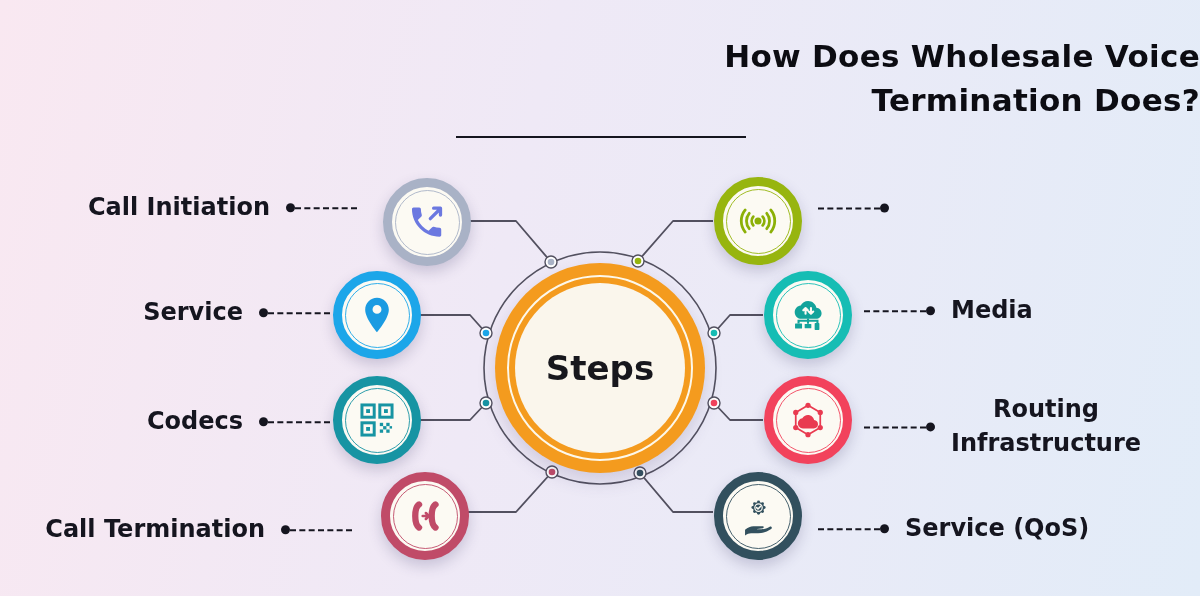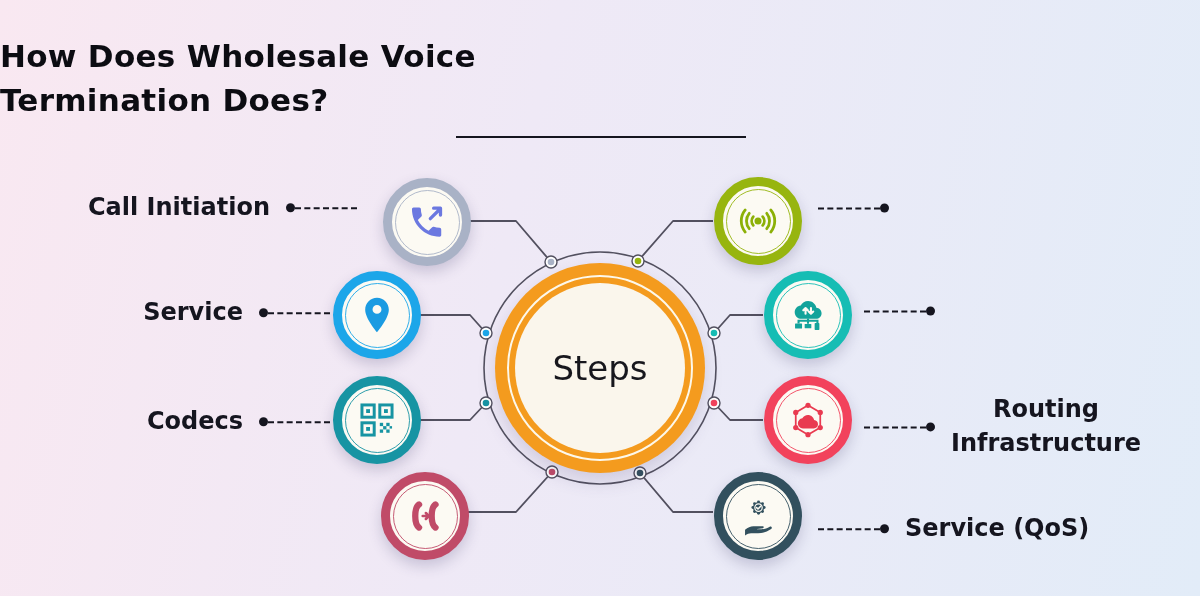--- a/index.html
+++ b/index.html
@@ -4,21 +4,21 @@
 <style>
   html,body{margin:0;padding:0;}
   .stage{
     position:relative; width:1200px; height:596px; overflow:hidden;
     background:linear-gradient(103deg, var(--bg1,#f9e8f1) 0%, #efe9f6 42%, var(--bg2,#e3ecf8) 100%);
     font-family:"DejaVu Sans","Liberation Sans",sans-serif;
     color:var(--txt,#15151f);
   }
   .title{
     position:absolute; top:34px; left:0; width:100%;
-    text-align:left; font-size:31px; font-weight:800; line-height:1.42;
+    text-align:right; font-size:31px; font-weight:800; line-height:1.42;
     color:#0c0c12; letter-spacing:.3px;
   }
   .title-underline{
     position:absolute; top:136px; left:456px; width:290px; height:2px;
     background:var(--txt,#15151f);
   }
   svg.wires{position:absolute; left:0; top:0;}
   .orbit{fill:none; stroke:var(--wire,#52505f); stroke-width:1.6;}
   .wire{fill:none; stroke:var(--wire,#52505f); stroke-width:1.8; stroke-linejoin:round;}
   .dot-outer{stroke:var(--wire,#52505f); stroke-width:1.4; fill:#ffffff;}
@@ -30,21 +30,21 @@
     box-shadow:0 8px 18px rgba(70,60,110,.18);
   }
   .center::before{
     content:""; position:absolute; inset:12px; border-radius:50%;
     border:2px solid #fdf8ea;
   }
   .center-inner{
     width:170px; height:170px; border-radius:50%; background:var(--centerfill,#faf6ec);
     display:flex; align-items:center; justify-content:center;
   }
-  .center-label{font-size:34px; font-weight:400; color:#17171d;}
+  .center-label{font-size:34px; font-weight:700; color:#17171d;}
   .node{
     position:absolute; width:88px; height:88px; box-sizing:border-box;
     border-radius:50%; border:9px solid var(--c,#999); background:#fcfaf3;
     display:flex; align-items:center; justify-content:center;
     box-shadow:0 6px 14px rgba(60,55,105,.22);
   }
   .node::after{
     content:""; position:absolute; inset:2.5px; border-radius:50%;
     border:1.5px solid var(--c,#999); opacity:.9;
   }
@@ -251,34 +251,42 @@
   </div>
 
   <div class="row row-left" style="top:422px;right:870px">
     <div class="ltext">Codecs</div>
     <span class="conn">
       <span class="bullet"></span>
       <span class="dashes"></span>
     </span>
   </div>
 
+  <div class="row row-left" style="top:530px;right:848px">
+    <div class="ltext">Call Termination</div>
+    <span class="conn">
+      <span class="bullet"></span>
+      <span class="dashes"></span>
+    </span>
+  </div>
 
   <div class="row row-right" style="top:208px;left:818px">
     <span class="conn">
       <span class="dashes"></span>
       <span class="bullet"></span>
     </span>
   </div>
 
   <div class="row row-right" style="top:311px;left:864px">
     <span class="conn">
       <span class="dashes"></span>
       <span class="bullet"></span>
     </span>
     <div class="ltext">
+      <div>Media</div>
     </div>
   </div>
 
   <div class="row row-right" style="top:427px;left:864px">
     <span class="conn">
       <span class="dashes"></span>
       <span class="bullet"></span>
     </span>
     <div class="ltext">
       <div>Routing</div>

